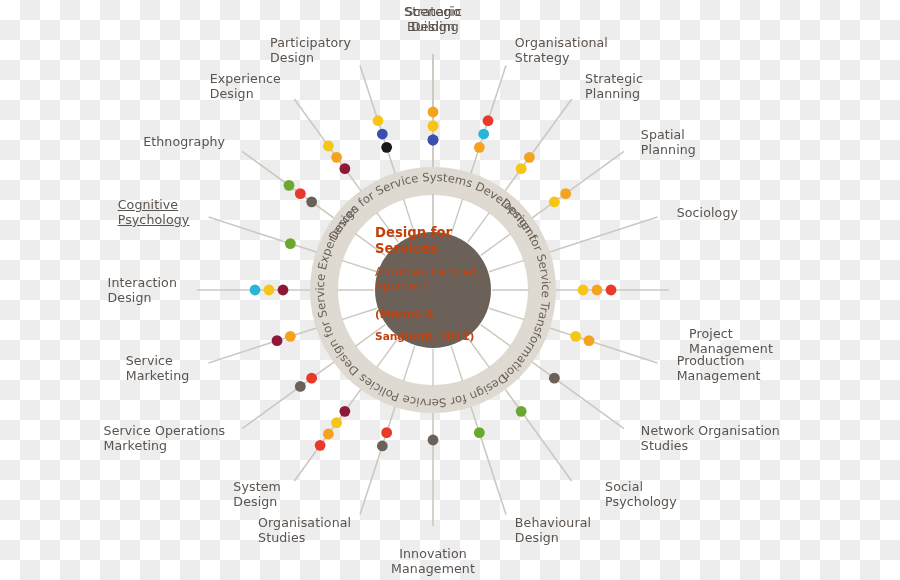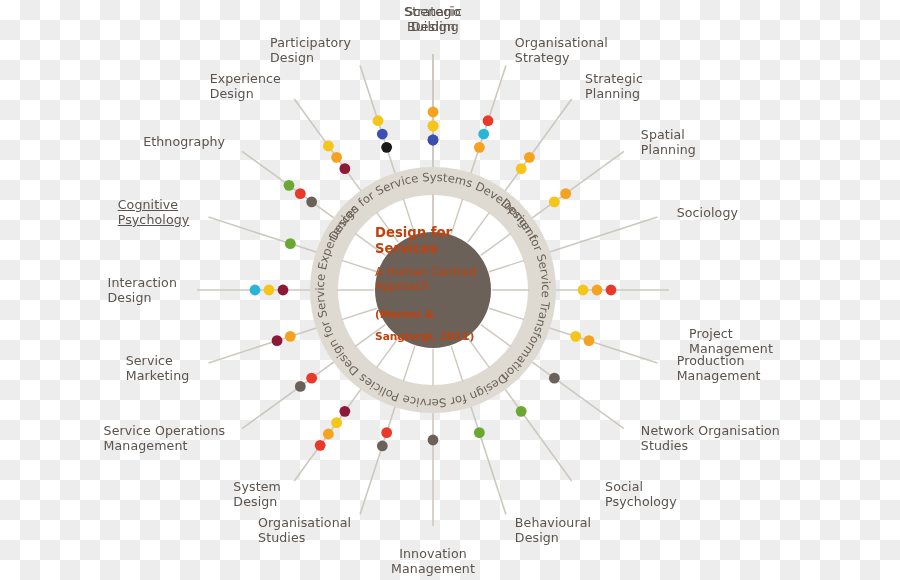--- a/index.html
+++ b/index.html
@@ -196,21 +196,21 @@
 Psychology</div>
       <div class="lbl l" style="top: 514.666px; left: 514.872px;">Behavioural
 Design</div>
       <div class="lbl c" style="top: 546px; left: 0px; width: 200px; transform: translateX(333px);">Innovation
 Management</div>
       <div class="lbl r" style="top: 514.666px; right: 548.872px;">Organisational
 Studies</div>
       <div class="lbl r" style="top: 478.872px; right: 619.122px;">System
 Design</div>
       <div class="lbl r" style="top: 423.122px; right: 674.872px;">Service Operations
-Management</div>
+Marketing</div>
       <div class="lbl r" style="top: 352.872px; right: 710.666px;">Service
 Marketing</div>
       <div class="lbl r" style="top: 275px; right: 723px;">Interaction
 Design</div>
       <div class="lbl r" style="top: 197.128px; right: 710.666px; text-decoration: underline;">Cognitive
 Psychology</div>
       <div class="lbl r" style="top: 134.378px; right: 674.872px;">Ethnography</div>
       <div class="lbl r" style="top: 71.1277px; right: 619.122px;">Experience
 Design</div>
       <div class="lbl r" style="top: 35.3338px; right: 548.872px;">Participatory

